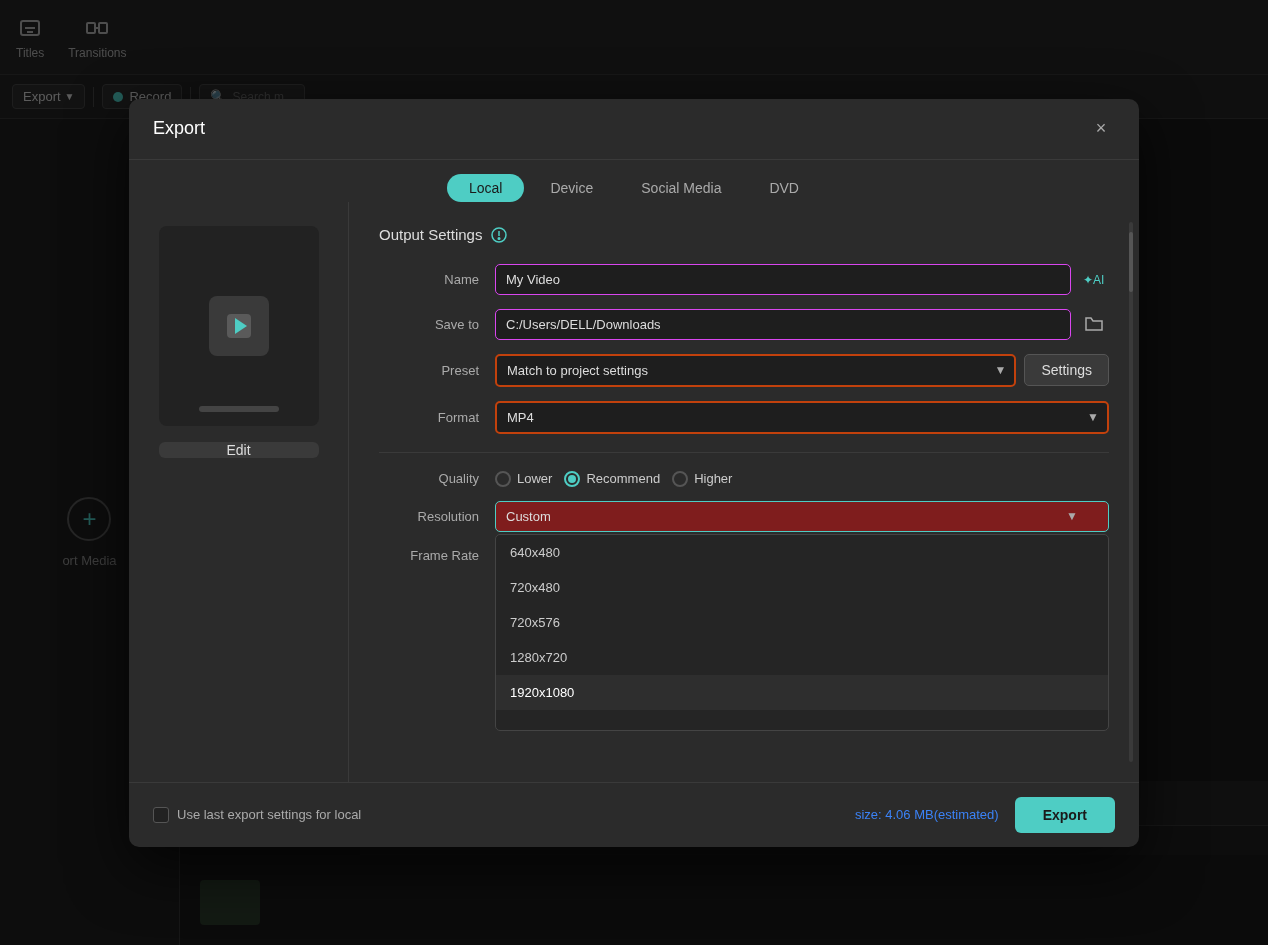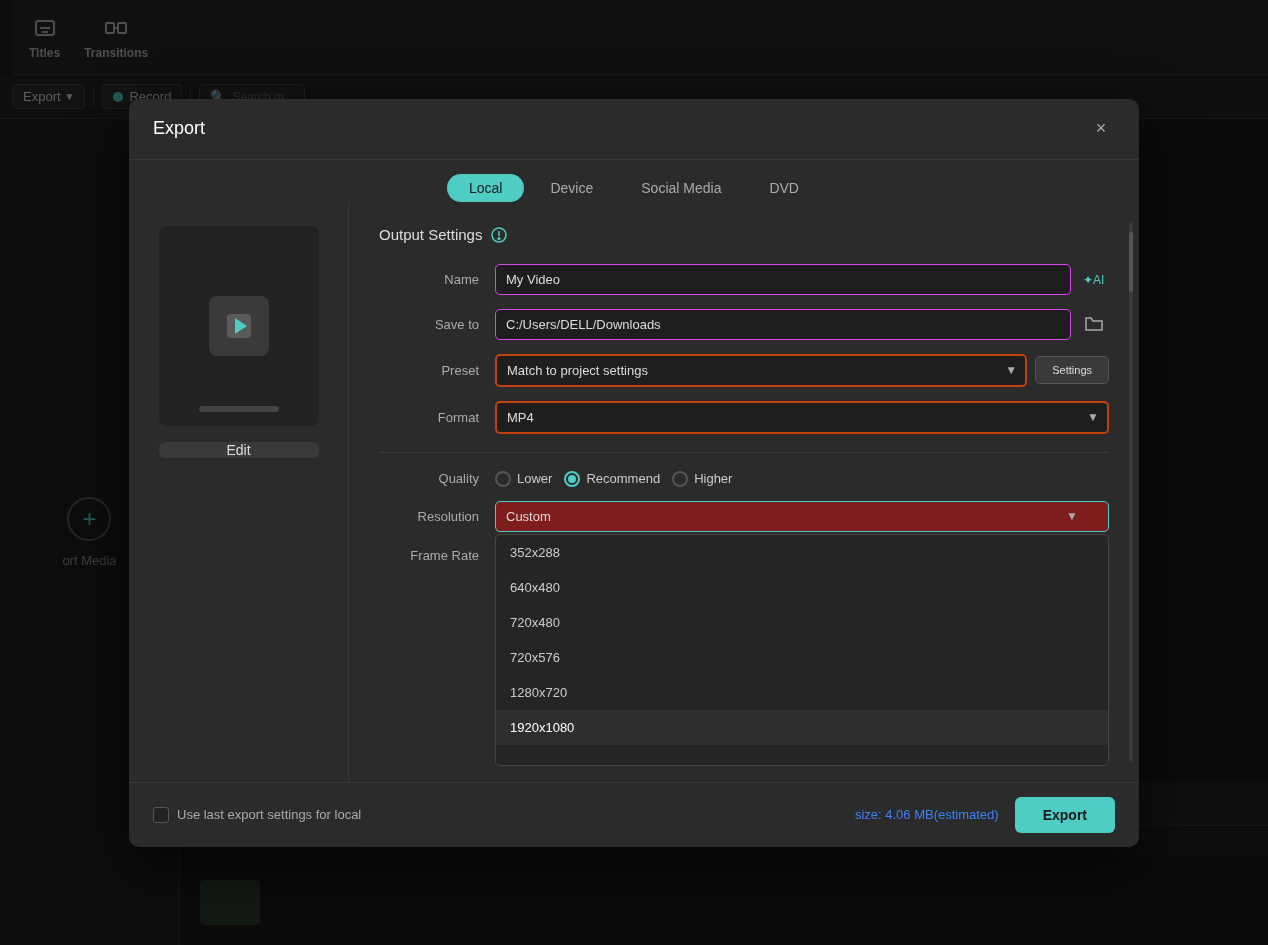--- a/index.html
+++ b/index.html
@@ -15,30 +15,29 @@
     
     .app-bg {
       position: absolute;
       inset: 0;
       background: #1e1e1e;
     }
 
     .app-toolbar {
       position: absolute;
       top: 0;
-      left: 13px;
+      left: 0;
       right: 0;
       height: 75px;
       background: #252525;
       display: flex;
       align-items: center;
       padding: 0 16px;
       gap: 24px;
       border-bottom: 1px solid #333;
-      font-weight: bold;
     }
 
     .toolbar-item {
       display: flex;
       flex-direction: column;
       align-items: center;
       gap: 4px;
       color: #aaa;
       font-size: 12px;
     }
@@ -395,21 +394,21 @@
       color: #aaa;
       pointer-events: none;
       font-size: 12px;
     }
 
     .settings-btn {
       background: #3a3a3a;
       border: 1px solid #555;
       border-radius: 5px;
       color: #ddd;
-      font-size: 11px;
+      font-size: 14px;
       padding: 7px 16px;
       cursor: pointer;
     }
 
     .divider {
       grid-column: 1 / -1;
       height: 1px;
       background: #3a3a3a;
       margin: 4px 0;
     }
@@ -811,23 +810,20 @@
           <div class="field-label">Resolution</div>
           <div class="field-value">
             <div class="resolution-container">
               <div class="resolution-btn">
                 <span>Custom</span>
                 <span style="color:#aaa;font-size:12px;">▼</span>
               </div>
 
               <div class="dropdown-list">
                 <div class="dropdown-item">
-                  <span>352x288</span>
-                </div>
-                <div class="dropdown-item">
                   <span>640x480</span>
                 </div>
                 <div class="dropdown-item">
                   <span>720x480</span>
                 </div>
                 <div class="dropdown-item">
                   <span>720x576</span>
                 </div>
                 <div class="dropdown-item">
                   <span>1280x720</span>

